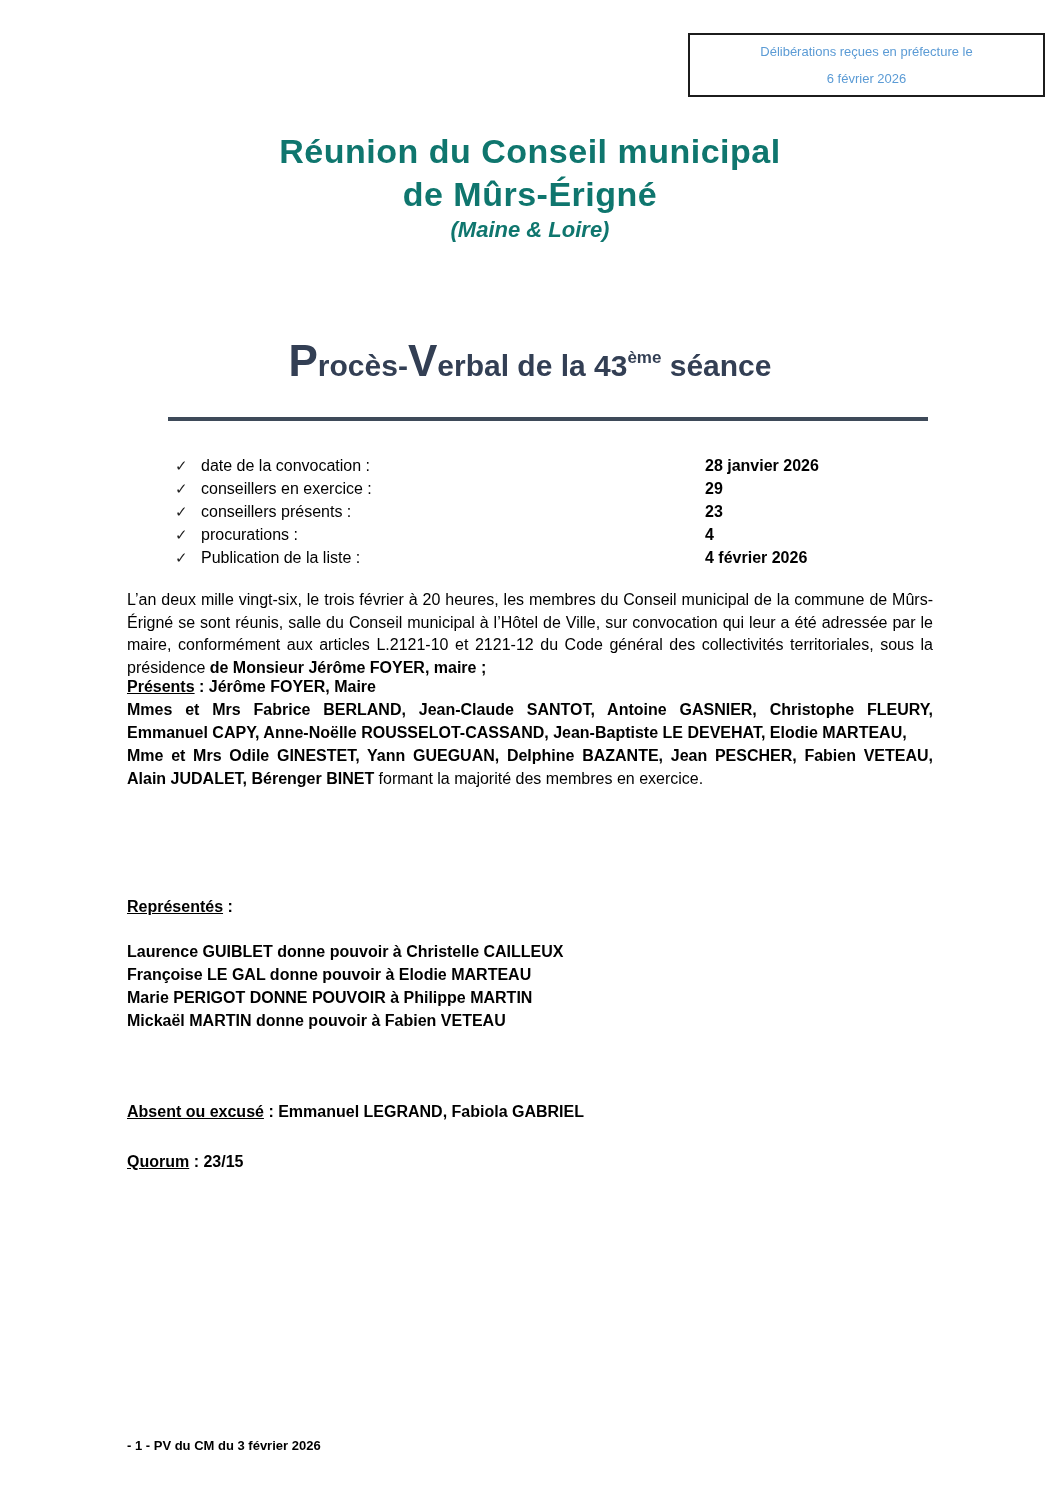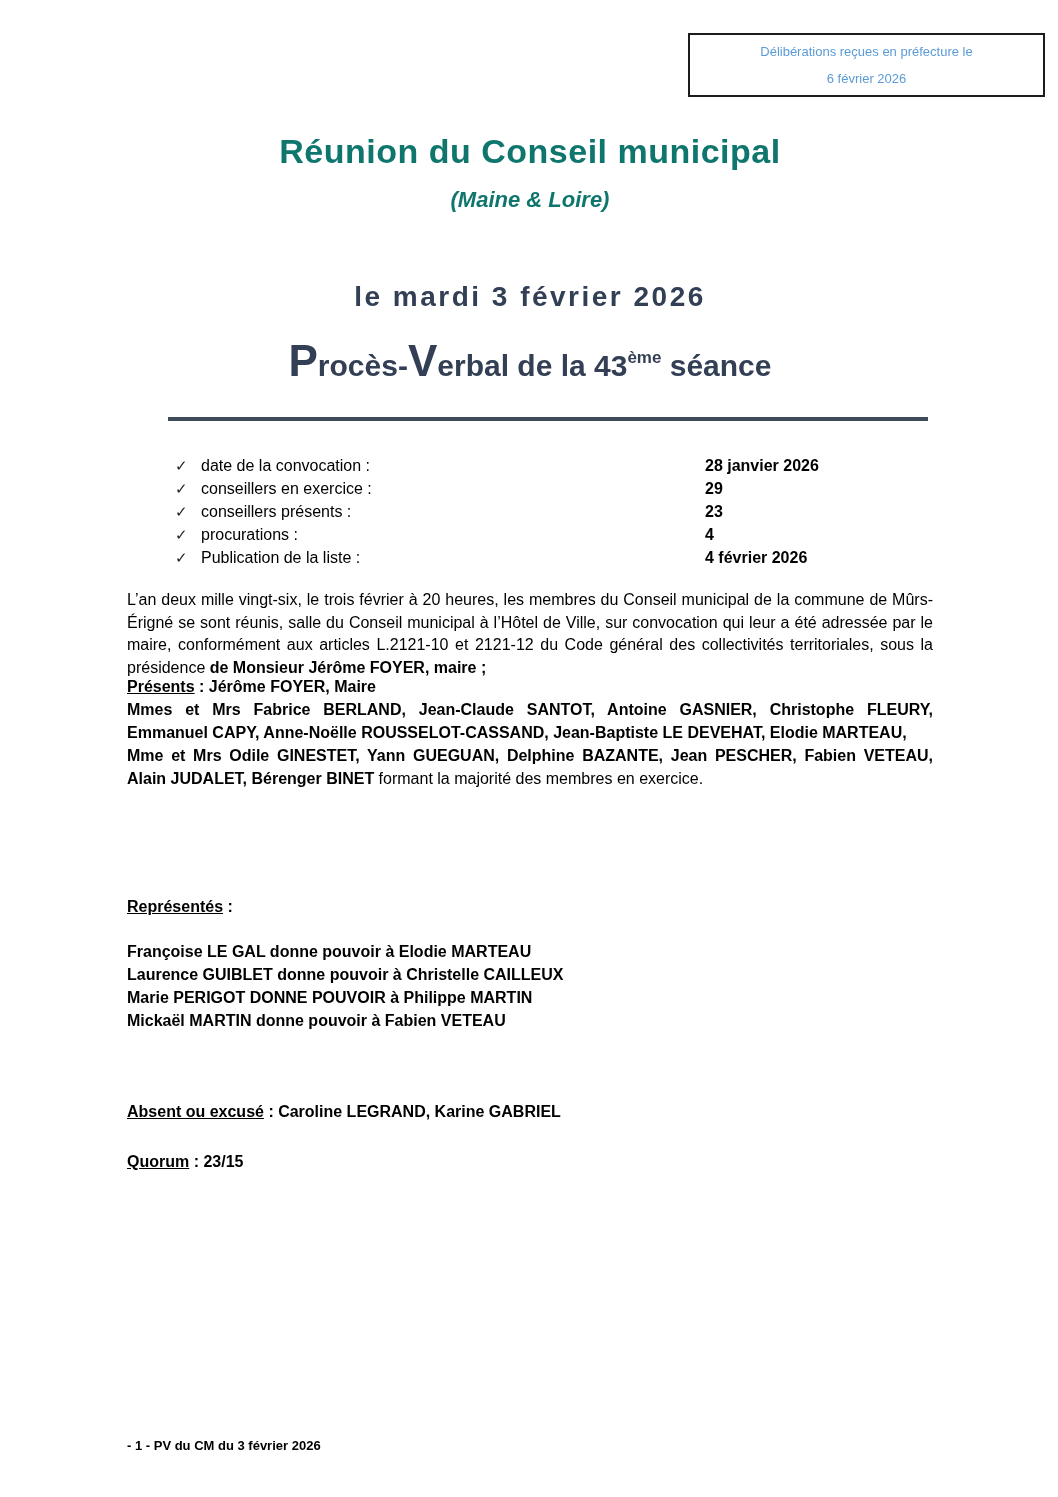--- a/index.html
+++ b/index.html
@@ -38,21 +38,21 @@
     text-align: center;
     color: #0f766e;
   }
   .doc-title {
     font-size: 34px;
     font-weight: bold;
     line-height: 43px;
     letter-spacing: 0.5px;
   }
   .doc-subtitle {
-    margin-top: 14px;
+    margin-top: 1px;
     font-size: 22px;
     font-weight: bold;
     font-style: italic;
   }
 
   .date-line {
     position: absolute;
     left: 127px; top: 281px;
     width: 806px;
     text-align: center;
@@ -164,25 +164,25 @@
 <div class="page">
 
   <div class="stamp">
     <div>Délibérations reçues en préfecture le</div>
     <div>6 février 2026</div>
   </div>
 
   <div class="title-block">
     <div class="doc-title">
       <div>Réunion du Conseil municipal</div>
+      <div>de Mûrs-Érigné</div>
     </div>
     <div class="doc-subtitle">(Maine &amp; Loire)</div>
   </div>
 
-  <div class="date-line">le mardi 3 février 2026</div>
 
   <div class="pv-line"><span class="initial">P</span><span>rocès-</span><span class="initial">V</span><span>erbal de la 43</span><sup>ème</sup><span> séance</span></div>
 
   <div class="rule"></div>
 
   <div class="meta-list">
     <div class="meta-row">
       <span class="meta-check">✓</span>
       <span class="meta-label">date de la convocation :</span>
       <span class="meta-value">28 janvier 2026</span>
@@ -213,26 +213,26 @@
 
   <div class="presents">
     <div><span class="hd">Présents</span><span class="b"> : </span><span class="b">Jérôme FOYER, Maire</span></div>
     <div class="just b">Mmes et Mrs Fabrice BERLAND, Jean-Claude SANTOT, Antoine GASNIER, Christophe FLEURY, Emmanuel CAPY, Anne-Noëlle ROUSSELOT-CASSAND, Jean-Baptiste LE DEVEHAT, Elodie MARTEAU,</div>
     <div class="just"><span class="b">Mme et Mrs Odile GINESTET, Yann GUEGUAN, Delphine BAZANTE, Jean PESCHER, Fabien VETEAU, Alain JUDALET, Bérenger BINET</span><span> formant la majorité des membres en exercice.</span></div>
   </div>
 
   <div class="represented">
     <div><span class="hd">Représentés</span><span class="b"> :</span></div>
     <div class="pouvoir-lines">
+      <div>Laurence GUIBLET donne pouvoir à Christelle CAILLEUX</div>
       <div>Françoise LE GAL donne pouvoir à Elodie MARTEAU</div>
-      <div>Laurence GUIBLET donne pouvoir à Christelle CAILLEUX</div>
       <div>Marie PERIGOT DONNE POUVOIR à Philippe MARTIN</div>
       <div>Mickaël MARTIN donne pouvoir à Fabien VETEAU</div>
     </div>
   </div>
 
-  <div class="absent"><span class="hd">Absent ou excusé</span><span class="b"> : </span><span class="b">Caroline LEGRAND, Karine GABRIEL</span></div>
+  <div class="absent"><span class="hd">Absent ou excusé</span><span class="b"> : </span><span class="b">Emmanuel LEGRAND, Fabiola GABRIEL</span></div>
 
   <div class="quorum"><span class="hd">Quorum</span><span class="b"> : </span><span class="b">23/15</span></div>
 
   <div class="footer">- 1 - PV du CM du 3 février 2026</div>
 
 </div>
 
 </body></html>

